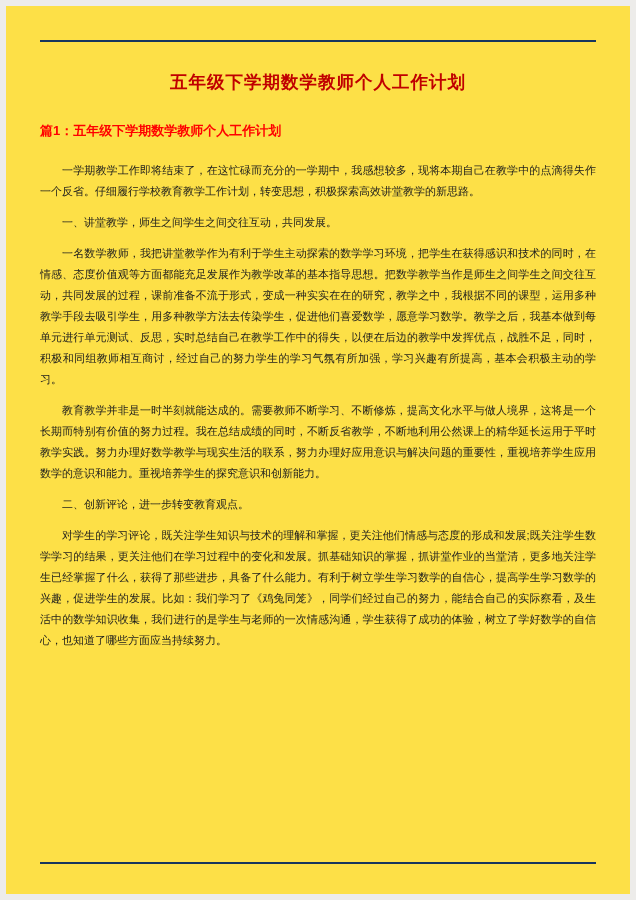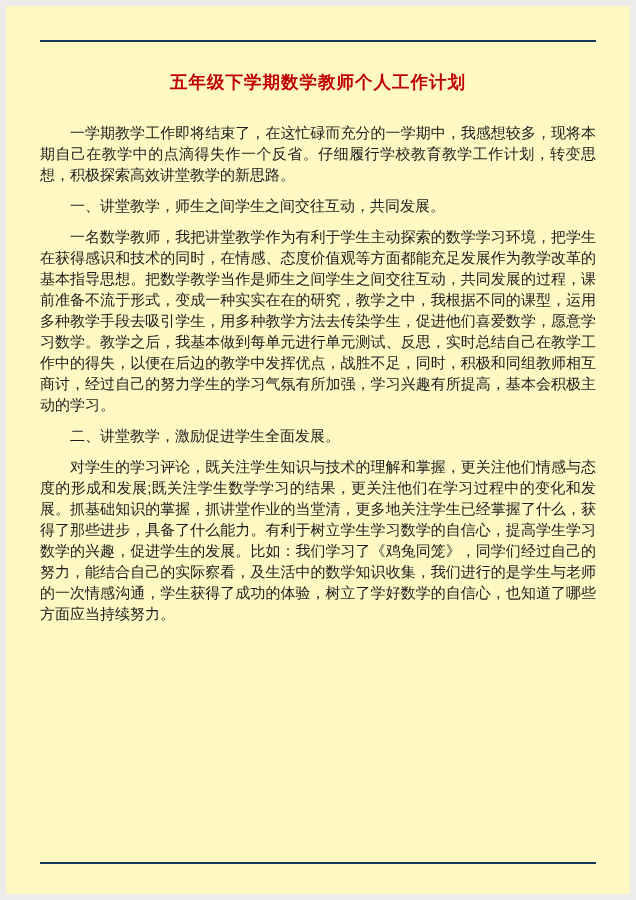--- a/index.html
+++ b/index.html
@@ -9,21 +9,21 @@
       overflow: hidden;
     }
     body {
       background: #edecea;
       font-family: "Liberation Sans", "DejaVu Sans", sans-serif;
       position: relative;
     }
     .page {
       position: absolute;
       inset: 6px;
-      background: #fef9c3;
+      background: #fde047;
       overflow: hidden;
     }
     .content {
       padding: 34px 34px 0 34px;
     }
     .rule {
       height: 2px;
       background: #17365d;
     }
     .rule.top {
@@ -43,46 +43,48 @@
       letter-spacing: 1px;
       margin-bottom: 28px;
     }
     h2.section-heading {
       color: #ff0000;
       font-size: 13px;
       font-weight: bold;
       margin-bottom: 20px;
     }
     p.para {
-      font-size: 15px;
+      font-size: 11px;
       line-height: 21px;
       color: #1c1c1c;
       text-indent: 2em;
       text-align: justify;
       margin-bottom: 10px;
     }
   </style>
 </head>
 <body>
 
 <div class="page">
   <div class="content">
     <div class="rule top"></div>
 
     <h1 class="doc-title">五年级下学期数学教师个人工作计划</h1>
 
+    <h2 class="section-heading">篇1：五年级下学期数学教师个人工作计划</h2>
 
     <p class="para">一学期教学工作即将结束了，在这忙碌而充分的一学期中，我感想较多，现将本期自己在教学中的点滴得失作一个反省。仔细履行学校教育教学工作计划，转变思想，积极探索高效讲堂教学的新思路。</p>
 
     <p class="para">一、讲堂教学，师生之间学生之间交往互动，共同发展。</p>
 
     <p class="para">一名数学教师，我把讲堂教学作为有利于学生主动探索的数学学习环境，把学生在获得感识和技术的同时，在情感、态度价值观等方面都能充足发展作为教学改革的基本指导思想。把数学教学当作是师生之间学生之间交往互动，共同发展的过程，课前准备不流于形式，变成一种实实在在的研究，教学之中，我根据不同的课型，运用多种教学手段去吸引学生，用多种教学方法去传染学生，促进他们喜爱数学，愿意学习数学。教学之后，我基本做到每单元进行单元测试、反思，实时总结自己在教学工作中的得失，以便在后边的教学中发挥优点，战胜不足，同时，积极和同组教师相互商讨，经过自己的努力学生的学习气氛有所加强，学习兴趣有所提高，基本会积极主动的学习。</p>
 
+    <p class="para">教育教学并非是一时半刻就能达成的。需要教师不断学习、不断修炼，提高文化水平与做人境界，这将是一个长期而特别有价值的努力过程。我在总结成绩的同时，不断反省教学，不断地利用公然课上的精华延长运用于平时教学实践。努力办理好数学教学与现实生活的联系，努力办理好应用意识与解决问题的重要性，重视培养学生应用数学的意识和能力。重视培养学生的探究意识和创新能力。</p>
 
 
-    <p class="para">二、讲堂教学，激励促进学生全面发展。</p>
+    <p class="para">二、创新评论，进一步转变教育观点。</p>
 
 
     <p class="para">对学生的学习评论，既关注学生知识与技术的理解和掌握，更关注他们情感与态度的形成和发展;既关注学生数学学习的结果，更关注他们在学习过程中的变化和发展。抓基础知识的掌握，抓讲堂作业的当堂清，更多地关注学生已经掌握了什么，获得了那些进步，具备了什么能力。有利于树立学生学习数学的自信心，提高学生学习数学的兴趣，促进学生的发展。比如：我们学习了《鸡兔同笼》，同学们经过自己的努力，能结合自己的实际察看，及生活中的数学知识收集，我们进行的是学生与老师的一次情感沟通，学生获得了成功的体验，树立了学好数学的自信心，也知道了哪些方面应当持续努力。</p>
   </div>
 
   <div class="rule bottom"></div>
 </div>
 
 </body></html>

